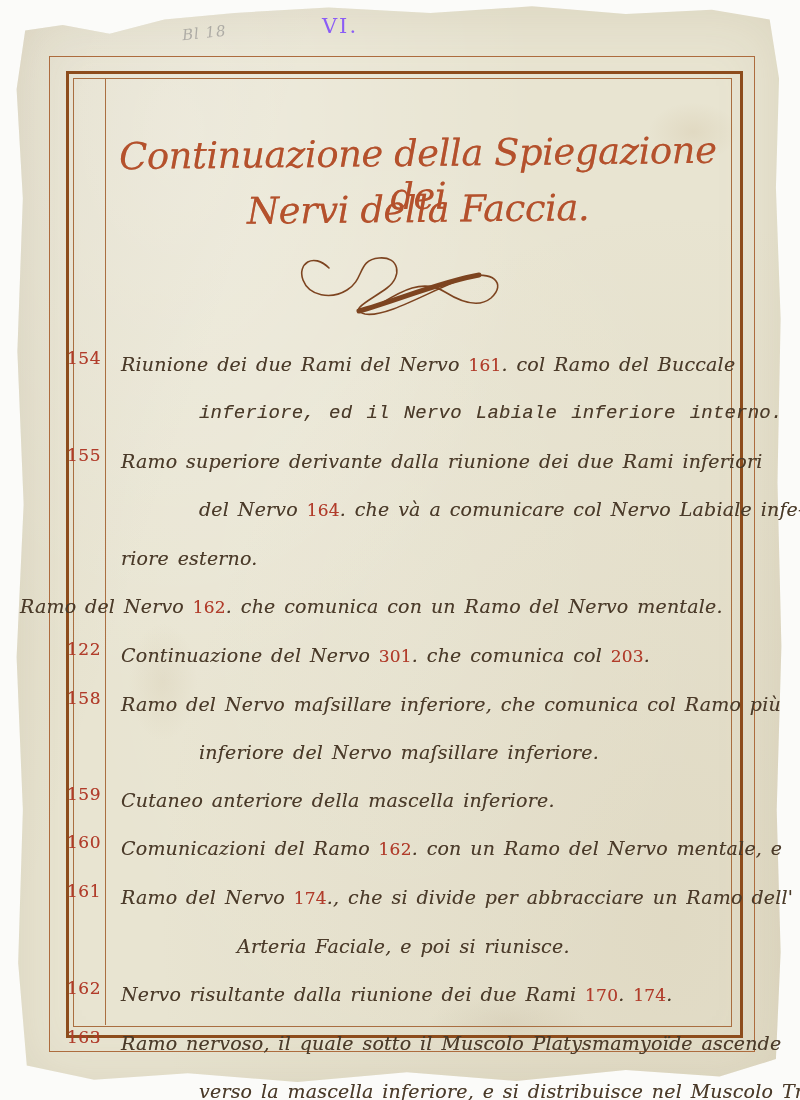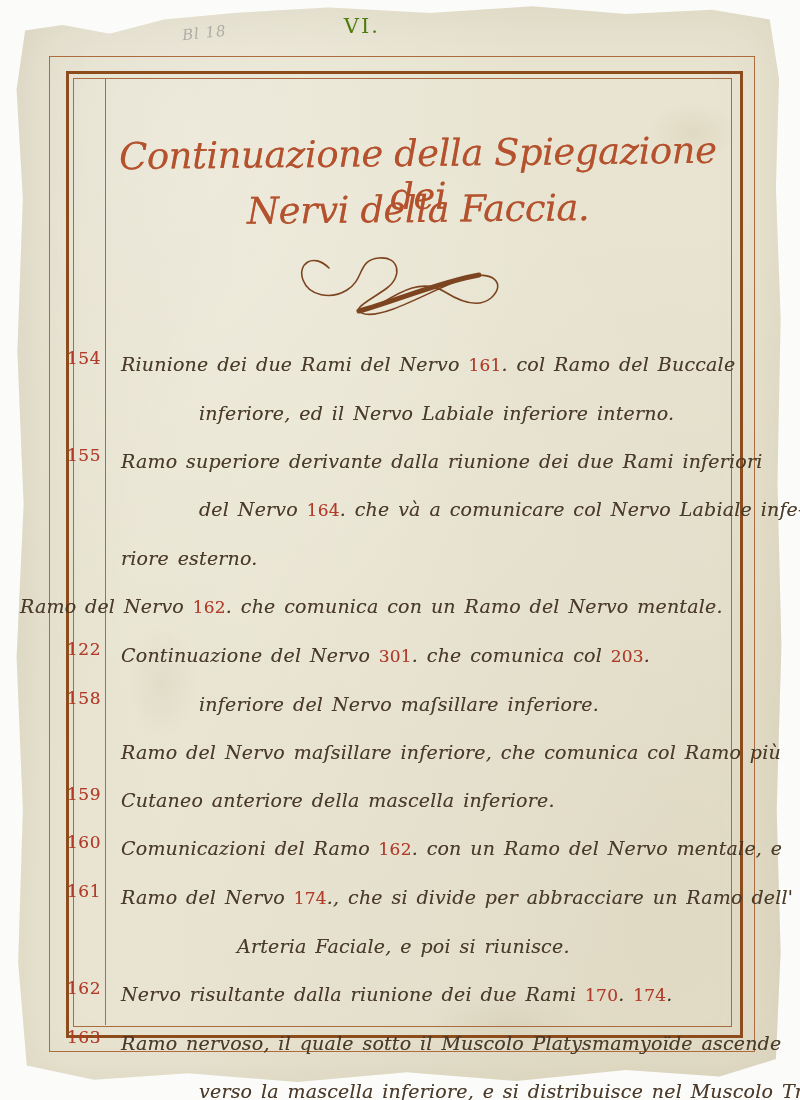--- a/index.html
+++ b/index.html
@@ -33,22 +33,22 @@
   .stain3{left:420px;top:990px;width:160px;height:60px;
     background:radial-gradient(ellipse, rgba(140,115,75,.09), transparent 70%);}
   
   .rule{position:absolute;pointer-events:none;}
   .outer-rule{left:49px;top:56px;width:704px;height:994px;border:1.5px solid #ad6c3e;}
   .thick-rule{left:66px;top:71px;width:671px;height:961px;border:3px solid #8d4c1c;}
   .inner-rule{left:73px;top:78px;width:657px;height:947px;border:1px solid #a96e40;}
   .column-rule{left:105px;top:79px;height:946px;width:0;border-left:1.2px solid #aa6f41;}
   
   .folio{
-    position:absolute;left:300px;top:14px;width:80px;text-align:right;
-    font-size:21px;letter-spacing:2px;color:#4d7c0f;
+    position:absolute;left:300px;top:14px;width:80px;text-align:center;
+    font-size:21px;letter-spacing:2px;color:#8b5cf6;
   }
   .pencil-note{
     position:absolute;left:182px;top:24px;
     font-size:15px;font-style:italic;color:rgba(95,95,102,.42);
     transform:rotate(-6deg);letter-spacing:1px;
   }
   
   .title{
     position:absolute;left:105px;width:626px;text-align:center;
     font-style:italic;color:#b5512c;
@@ -101,21 +101,21 @@
              C198 19 212 34 196 48 C184 58 166 52 150 42 C126 27 102 44 82 56" stroke="#7d4420" stroke-width="1.6" stroke-linecap="round"></path>
     <path d="M64 61 C100 51 148 31 184 25" stroke="#7d4420" stroke-width="5" stroke-linecap="round"></path>
   </svg>
 </div>
 
 <div class="entries">
     <div class="entry-row">
       <div class="entry-number">154</div>
       <div class="entry-body">
         <div class="entry-line" style="margin-left: 0px;">Riunione dei due Rami del Nervo <span class="rednum">161</span>. col Ramo del Buccale</div>
-        <div class="entry-line" style="margin-left: 78px;">inferiore, ed il Nervo Labiale inferiore interno.</div>
+        <div class="entry-line" style="margin-left: 78px; font-family: Liberation Mono, monospace;">inferiore, ed il Nervo Labiale inferiore interno.</div>
       </div>
     </div>
     <div class="entry-row">
       <div class="entry-number">155</div>
       <div class="entry-body">
         <div class="entry-line" style="margin-left: 0px;">Ramo superiore derivante dalla riunione dei due Rami inferiori</div>
         <div class="entry-line" style="margin-left: 78px;">del Nervo <span class="rednum">164</span>. che và a comunicare col Nervo Labiale infe-</div>
         <div class="entry-line" style="margin-left: 0px;">riore esterno.</div>
       </div>
     </div>
@@ -126,22 +126,22 @@
     </div>
     <div class="entry-row">
       <div class="entry-number">122</div>
       <div class="entry-body">
         <div class="entry-line" style="margin-left: 0px;">Continuazione del Nervo <span class="rednum">301</span>. che comunica col <span class="rednum">203</span>.</div>
       </div>
     </div>
     <div class="entry-row">
       <div class="entry-number">158</div>
       <div class="entry-body">
+        <div class="entry-line" style="margin-left: 0px;">Ramo del Nervo maſsillare inferiore, che comunica col Ramo più</div>
         <div class="entry-line" style="margin-left: 78px;">inferiore del Nervo maſsillare inferiore.</div>
-        <div class="entry-line" style="margin-left: 0px;">Ramo del Nervo maſsillare inferiore, che comunica col Ramo più</div>
       </div>
     </div>
     <div class="entry-row">
       <div class="entry-number">159</div>
       <div class="entry-body">
         <div class="entry-line" style="margin-left: 0px;">Cutaneo anteriore della mascella inferiore.</div>
       </div>
     </div>
     <div class="entry-row">
       <div class="entry-number">160</div>

